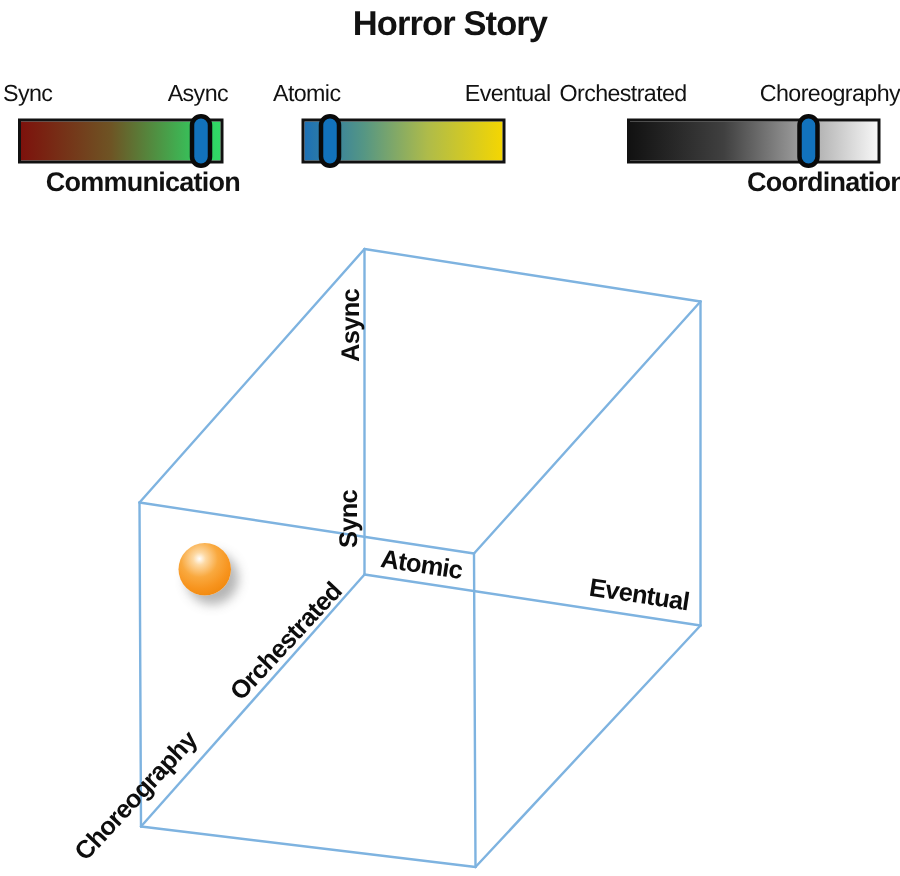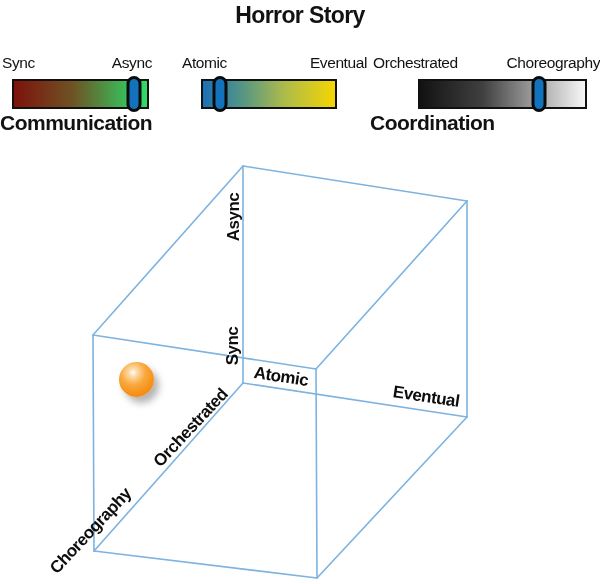--- a/index.html
+++ b/index.html
@@ -20,21 +20,21 @@
   .track{
     position:absolute;top:25px;height:30px;box-sizing:border-box;
     border:2px solid #111;
   }
   .thumb{
     position:absolute;top:50%;width:15px;height:36px;box-sizing:border-box;
     border:3px solid #0a0a0a;border-radius:8px;background:#1272bc;
     transform:translate(-50%,-50%);
   }
   .slider-name{
-    position:absolute;top:57px;text-align:left;font-size:21px;font-weight:700;
+    position:absolute;top:57px;text-align:right;font-size:18px;font-weight:700;
     letter-spacing:-0.5px;white-space:nowrap;color:#121212;
   }
   #cube-svg{position:absolute;left:0;top:0;}
   .axis-label{
     position:absolute;font-size:17px;font-weight:700;letter-spacing:-0.5px;
     white-space:nowrap;color:#0d0d0d;
   }
   #sphere{
     position:absolute;left:119px;top:362px;width:35px;height:35px;border-radius:50%;
     background:radial-gradient(circle at 40% 30%, #ffffff 0%, #fdd9a4 13%, #f9a93f 38%,

